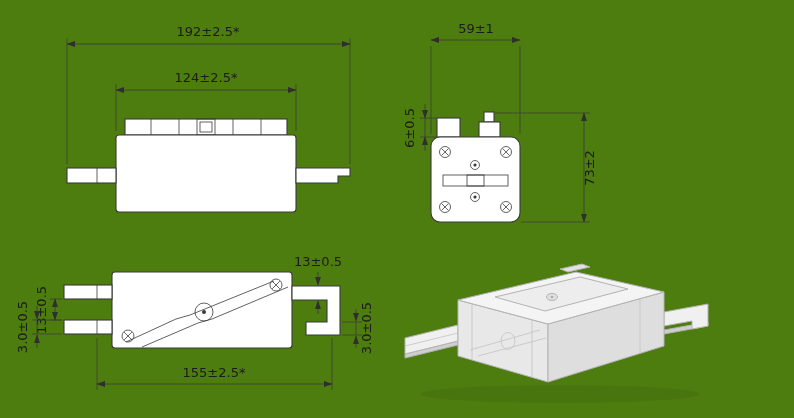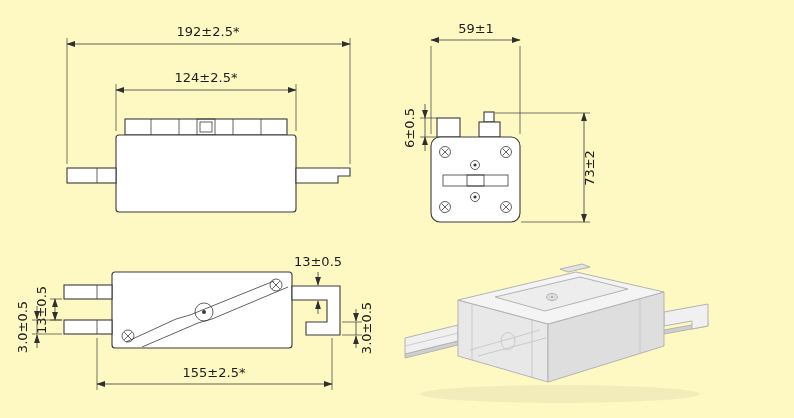--- a/index.html
+++ b/index.html
@@ -1,16 +1,16 @@
 <!DOCTYPE html>
 <html><head>
 <meta charset="utf-8">
 <style>
   html,body{margin:0;padding:0;background:#ffffff;}
-  #stage{position:relative;width:794px;height:418px;background:#fef9c3;overflow:hidden;}
+  #stage{position:relative;width:794px;height:418px;background:#4d7c0f;overflow:hidden;}
   svg{position:absolute;left:0;top:0;}
   text{font-family:"DejaVu Sans", sans-serif;font-size:13px;fill:#1c1c1c;}
   .outline{fill:#ffffff;stroke:#3a3a3a;stroke-width:1.1;}
   .detail{fill:none;stroke:#3a3a3a;stroke-width:0.8;}
   .dim{stroke:#3a3a3a;stroke-width:0.8;fill:none;}
   .ext{stroke:#3a3a3a;stroke-width:0.7;fill:none;}
   .iso-face{stroke:#b3b3b3;stroke-width:1;}
   .iso-line{stroke:#c3c3c3;stroke-width:0.8;fill:none;}
 </style>
 </head>

